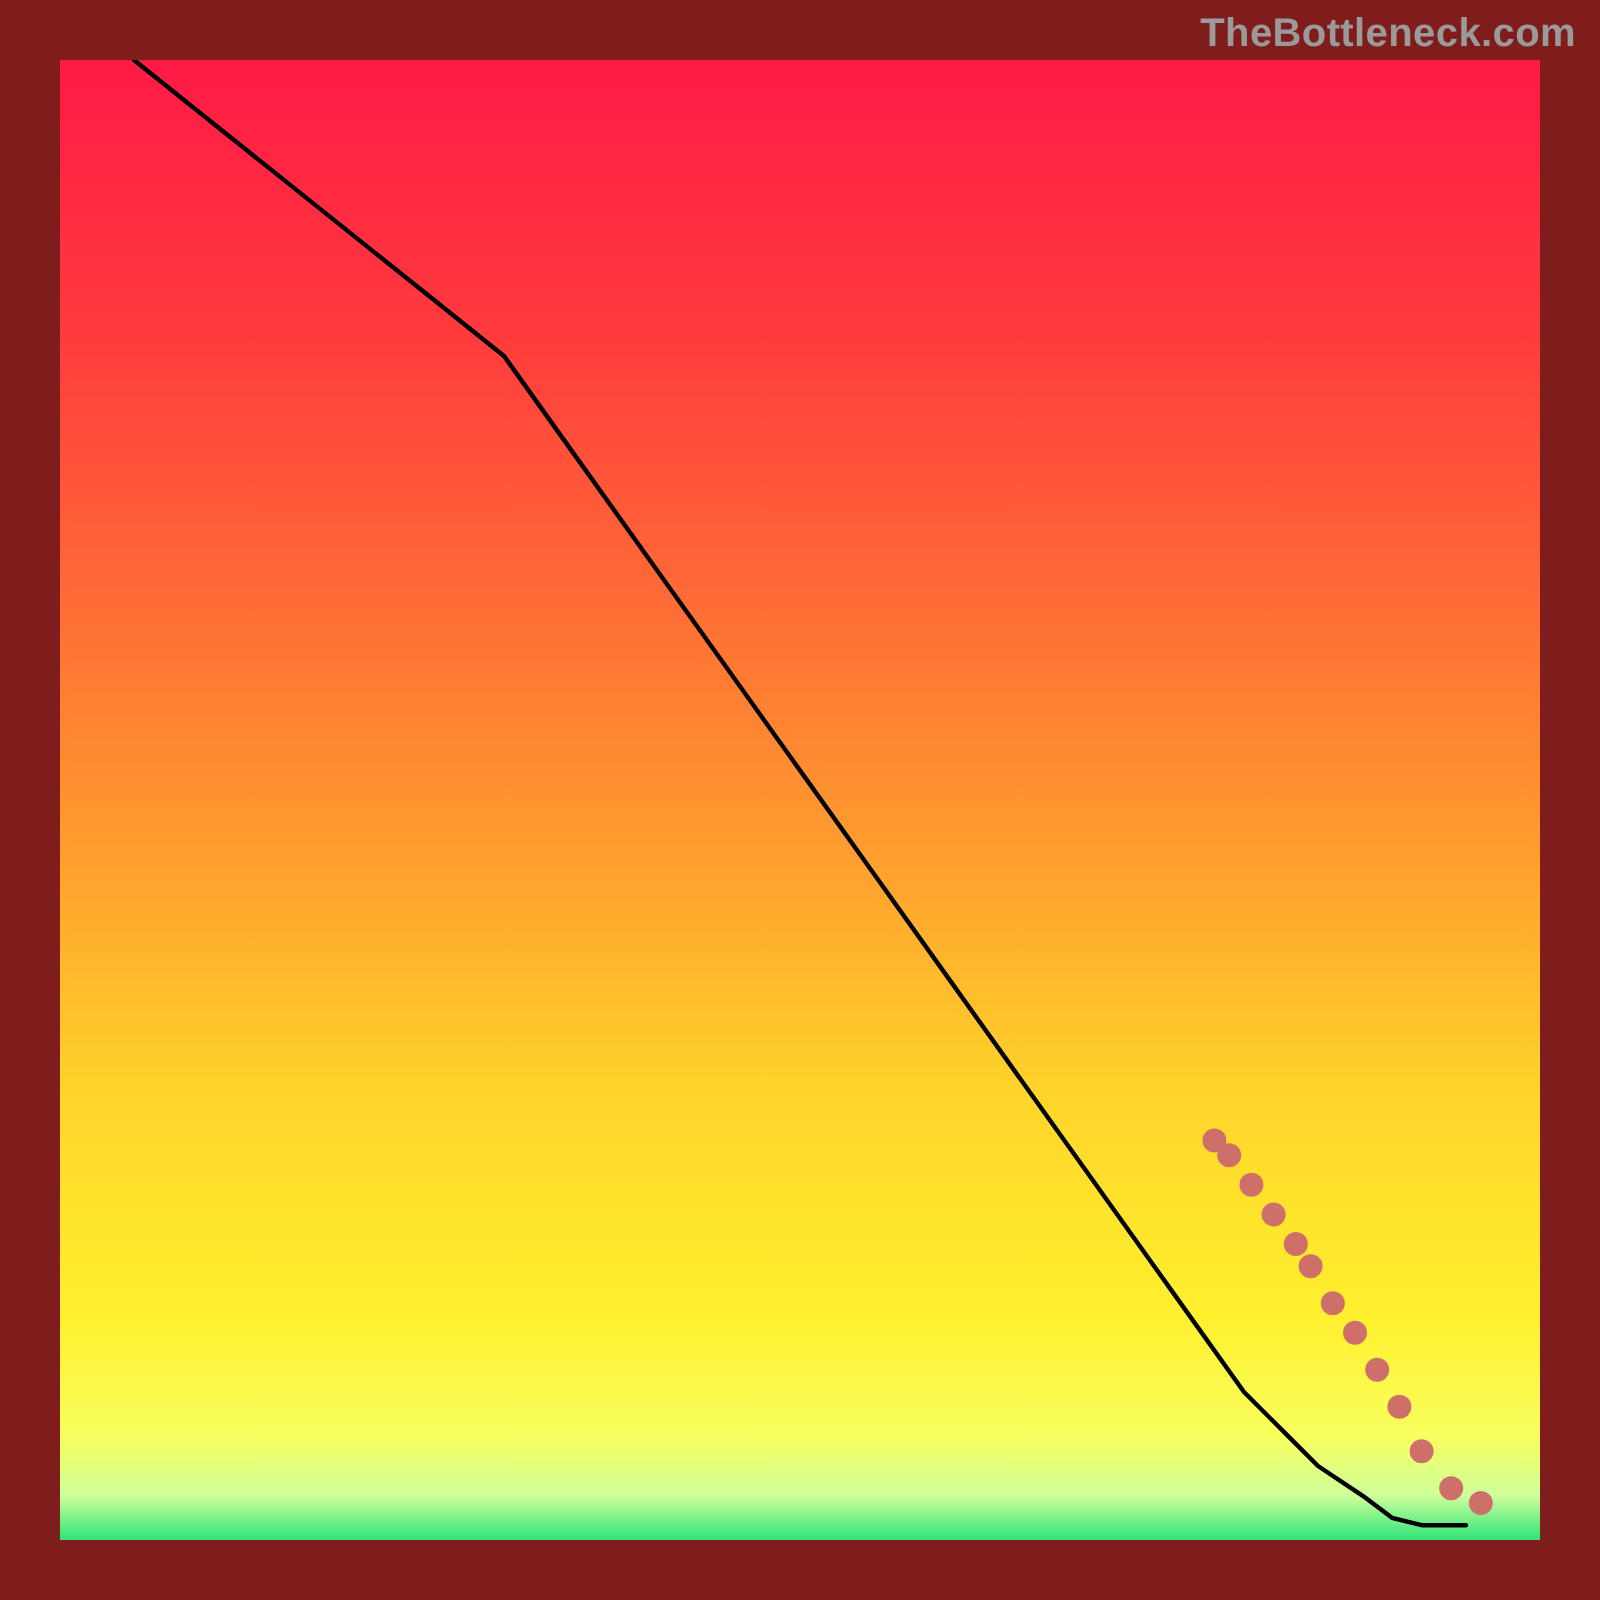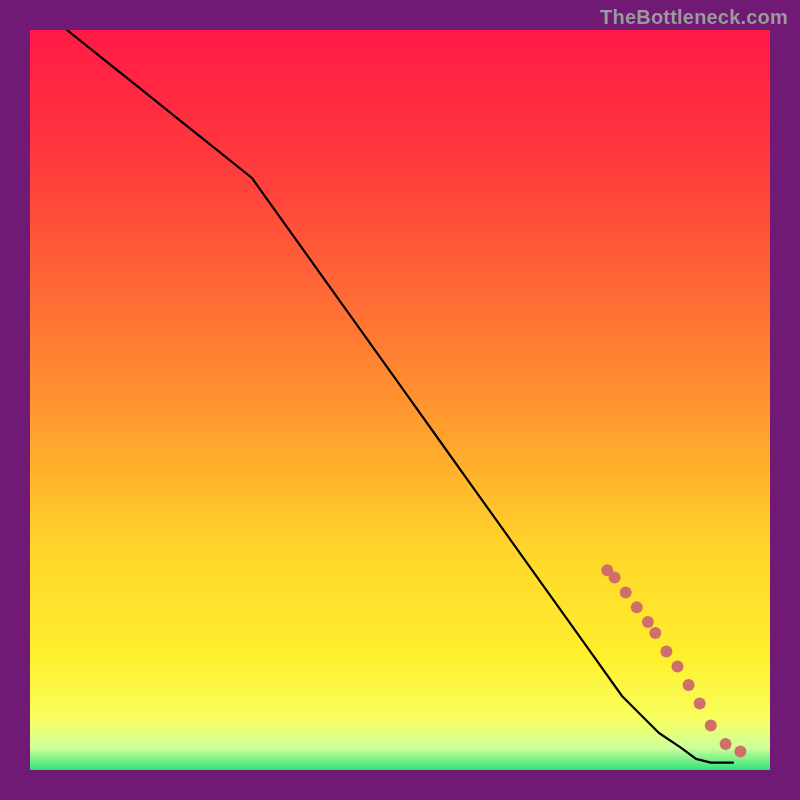--- a/index.html
+++ b/index.html
@@ -9,21 +9,21 @@
     height: 800px;
     background: #000;
     font-family: Arial, Helvetica, sans-serif;
   }
   .frame {
     position: absolute;
     left: 0;
     top: 0;
     width: 800px;
     height: 800px;
-    background: #701a75;
+    background: #7f1d1d;
   }
   .plot {
     position: absolute;
     left: 30px;
     top: 30px;
     width: 740px;
     height: 740px;
     
     background: linear-gradient(
       to bottom,

